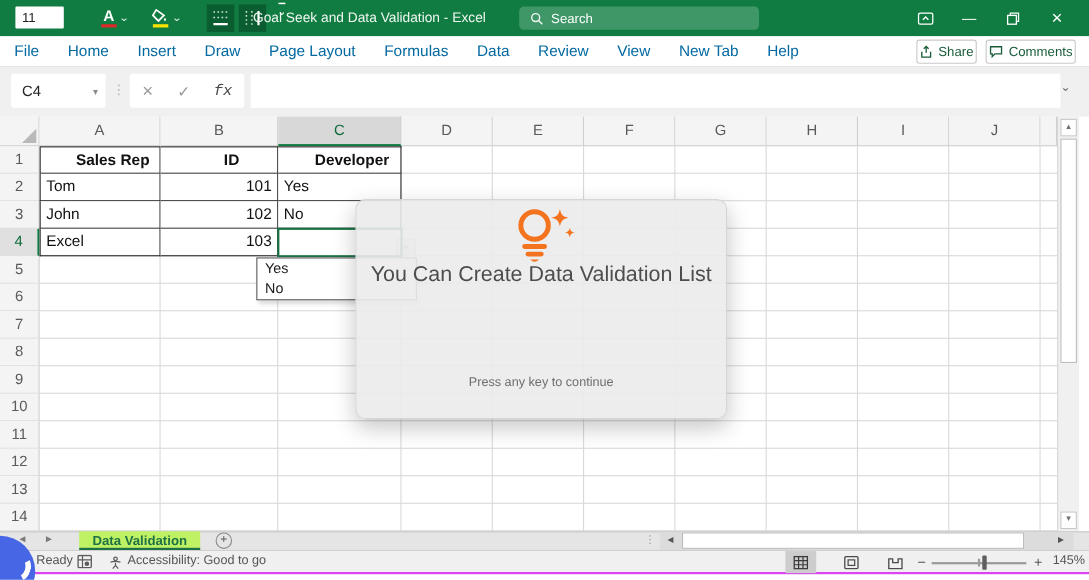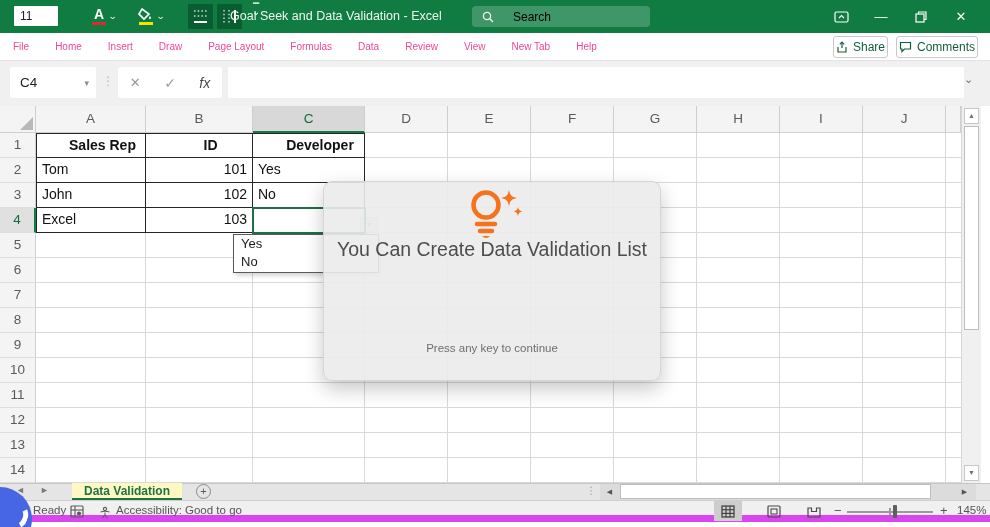--- a/index.html
+++ b/index.html
@@ -9,40 +9,40 @@
   
   #titlebar{left:0;top:0;width:990px;height:33px;background:#107C41;}
   #qat-fontsize{left:14px;top:6px;width:44px;height:20px;background:#fff;border-radius:1px;
     font-size:12px;color:#222;line-height:20px;padding-left:6px;box-sizing:border-box;}
   .qat-item{top:5px;height:22px;display:flex;align-items:center;color:#fff;}
   .glyphA{font-size:14px;font-weight:bold;line-height:13px;}
   .colorbar{height:3px;width:14px;margin-top:1px;}
   .chev{font-size:9px;color:#e8f2ec;margin-left:3px;transform:scaleX(1.3);}
   .qat-tile{top:4px;width:25px;height:25px;background:#0A5C31;display:flex;align-items:center;justify-content:center;}
   #title-text{left:230px;top:0;height:33px;line-height:33px;color:#eef6f0;font-size:12.5px;}
-  #search-pill{left:472px;top:6px;width:178px;height:21px;background:#3f9768;border-radius:4px;
-     display:flex;align-items:center;color:#000000;font-size:12px;gap:12px;}
+  #search-pill{left:472px;top:6px;width:218px;height:21px;background:#3f9768;border-radius:4px;
+     display:flex;align-items:center;color:#ffffff;font-size:12px;}
   #signin{left:768px;top:7px;width:48px;height:20px;background:#fff;color:#0F7B41;font-size:11.5px;
      text-align:center;line-height:20px;border-radius:1px;margin-top:36px;}
   .winbtn{top:0;width:30px;height:33px;color:#fff;display:flex;align-items:center;justify-content:center;font-size:13px;}
   
   #tabsrow{left:0;top:33px;width:990px;height:28px;background:#fff;border-bottom:1px solid #e4e4e4;box-sizing:border-box;display:flex;}
-  .rtab{padding:0 13px;line-height:27px;font-size:10px;color:#ec4899;white-space:nowrap;}
+  .rtab{padding:0 13px;line-height:27px;font-size:14px;color:#0369a1;white-space:nowrap;}
   .pillbtn{top:36px;height:22px;border:1px solid #c9c9c9;border-radius:3px;background:#fff;
      display:flex;align-items:center;justify-content:center;gap:5px;font-size:12px;color:#185C37;box-sizing:border-box;}
   
   #formularow{left:0;top:61px;width:990px;height:45px;background:#f0f0f0;}
   #namebox{left:10px;top:6px;width:86px;height:31px;background:#fff;border-radius:2px;display:flex;align-items:center;}
   #namebox .nm{font-size:13.5px;color:#222;padding-left:10px;flex:1;}
   #namebox .dd{color:#8b8b8b;font-size:9px;padding-right:7px;}
   .vdots{color:#b5b5b5;font-size:12px;top:13px;}
   #fxbox{left:118px;top:6px;width:104px;height:31px;background:#fff;border-radius:3px;display:flex;align-items:center;justify-content:space-around;}
   #fxbox .x{color:#9a9a9a;font-size:13px;}
   #fxbox .v{color:#9a9a9a;font-size:14px;}
-  #fxbox .fx{color:#4a4a4a;font-size:14px;font-style:italic;font-family:Liberation Sans, sans-serif;}
+  #fxbox .fx{color:#4a4a4a;font-size:14px;font-style:italic;font-family:Liberation Mono, monospace;}
   #formulainput{left:228px;top:6px;width:736px;height:31px;background:#fff;}
   #fbexpand{left:964px;top:12px;color:#6d6d6d;font-size:11px;}
   
   #cornerbox{left:0;top:106px;width:36px;height:27px;background:#f4f4f4;border-right:1px solid #cfcfcf;
      border-bottom:1px solid #cfcfcf;box-sizing:border-box;}
   #cornerbox:after{content:"";position:absolute;right:2px;bottom:2px;border-left:13px solid transparent;border-bottom:13px solid #b9b9b9;}
   #colheaders{left:36px;top:106px;width:925px;height:27px;display:flex;}
   .colhdr{height:27px;box-sizing:border-box;border-right:1px solid #cfcfcf;border-bottom:1px solid #cfcfcf;
      text-align:center;line-height:26px;font-size:13.5px;color:#5a5a5a;background:#f4f4f4;}
   .colhdr.sel{background:#d8d8d8;color:#0E6B3A;border-bottom:2px solid #107C41;}
@@ -78,32 +78,32 @@
   #popup .hint{position:absolute;left:0;top:160px;width:100%;text-align:center;font-size:11.5px;color:#6e6e6e;}
   
   #vscroll{left:961px;top:106px;width:20px;height:377px;background:#f0f0f0;border-left:1px solid #d6d6d6;box-sizing:border-box;}
   .sb-arrow{position:absolute;left:2px;width:15px;height:16px;background:#fff;border:1px solid #c8c8c8;box-sizing:border-box;
      color:#707070;font-size:7px;text-align:center;line-height:14px;}
   #vthumb{position:absolute;left:2px;top:20px;width:15px;height:204px;background:#fff;border:1px solid #bdbdbd;box-sizing:border-box;}
   
   #tabbar{left:0;top:483px;width:990px;height:18px;background:#e5e5e5;border-top:1px solid #c6c6c6;
      border-bottom:1px solid #cfcfcf;box-sizing:border-box;}
   .navarr{top:485px;color:#7a7a7a;font-size:9px;}
-  #sheettab{left:72px;top:483px;height:17px;background:#fef9c3;padding:0 12px;line-height:16px;
+  #sheettab{left:72px;top:483px;height:17px;background:#bef264;padding:0 12px;line-height:16px;
      font-size:12px;font-weight:bold;color:#1E7145;border-bottom:2px solid #1E7145;box-sizing:border-box;}
   #addsheet{left:196px;top:484px;width:15px;height:15px;border:1px solid #8a8a8a;border-radius:50%;color:#595959;
      font-size:11px;text-align:center;line-height:13px;box-sizing:border-box;}
   #hs-dots{left:586px;top:485px;color:#9a9a9a;font-size:10px;letter-spacing:0;}
   #hs-track{left:600px;top:484px;width:376px;height:16px;background:#dcdcdc;}
   #hs-left{left:602px;top:484px;}
   #hs-right{left:957px;top:484px;}
   .hs-arrow{position:absolute;width:15px;height:15px;color:#555;font-size:7px;text-align:center;line-height:15px;}
   #hthumb{left:620px;top:484px;width:311px;height:15px;background:#fff;border:1px solid #bdbdbd;box-sizing:border-box;}
   
-  #statusbar{left:0;top:501px;width:990px;height:21px;background:#f0f0f0;border-bottom:7px solid #d946ef;box-sizing:border-box;}
+  #statusbar{left:0;top:501px;width:990px;height:21px;background:#f0f0f0;border-bottom:2px solid #d946ef;box-sizing:border-box;}
   .sb-text{position:absolute;font-size:11.5px;color:#555;top:3px;}
   .viewbtn{position:absolute;top:0;width:28px;height:20px;display:flex;align-items:center;justify-content:center;}
   .viewbtn.active{background:#cdcdcd;}
   #zoomtrack{left:847px;top:10px;width:86px;height:1.5px;background:#9a9a9a;}
   #zoomtick{left:889px;top:7px;width:1.5px;height:7px;background:#9a9a9a;}
   #zoomthumb{left:893px;top:4px;width:4px;height:13px;background:#5f5f5f;border-radius:1px;}
   .zoomsign{position:absolute;top:2px;font-size:13px;color:#555;}
   
   #bluecircle{left:-32px;top:487px;width:64px;height:64px;border-radius:50%;background:#4766E6;z-index:9;}
   #bluecircle .arc{position:absolute;left:38px;top:16px;width:22px;height:26px;border-radius:50%;

